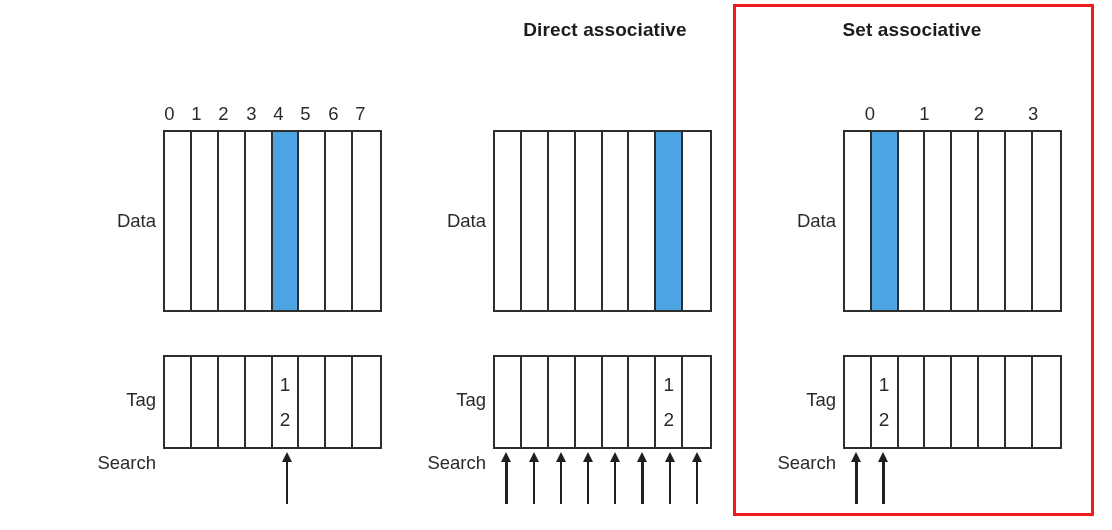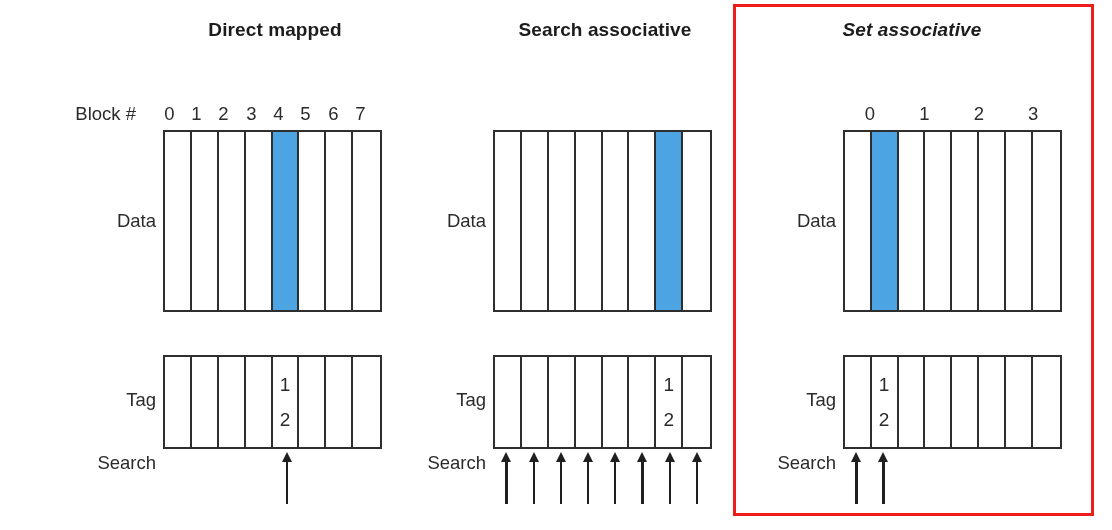--- a/index.html
+++ b/index.html
@@ -108,23 +108,21 @@
     border-bottom: 10px solid #1f1f1f;
   }
 </style>
 </head>
 <body>
 
 <div id="canvas">
 
   <div class="highlight-box" style="left:733px; top:4px; width:361px; height:512px;"></div>
 
-  <div class="panel-title" style="left:175px; top:19px; width:200px;">Direct mapped</div>
-
-  <div class="side-label" style="left:20px; top:103px; width:116px;">Block #</div>
+
 
   <div class="col-index" style="left:156px; top:103px; width:27px;">0</div>
   <div class="col-index" style="left:183px; top:103px; width:27px;">1</div>
   <div class="col-index" style="left:210px; top:103px; width:27px;">2</div>
   <div class="col-index" style="left:238px; top:103px; width:27px;">3</div>
   <div class="col-index" style="left:265px; top:103px; width:27px;">4</div>
   <div class="col-index" style="left:292px; top:103px; width:27px;">5</div>
   <div class="col-index" style="left:320px; top:103px; width:27px;">6</div>
   <div class="col-index" style="left:347px; top:103px; width:27px;">7</div>
 
@@ -157,21 +155,21 @@
     <div class="cell" style="width:27.2px;"></div>
     <div class="cell" style="width:27.2px;"></div>
     <div class="cell" style="width:27.2px;"></div>
   </div>
 
   <div class="side-label" style="left:20px; top:452px; width:136px;">Search</div>
 
   <div class="arrow" style="left:285.9px; top:462px; height:42px;"></div>
   <div class="arrow-head" style="left:281.9px; top:452px;"></div>
 
-  <div class="panel-title" style="left:505px; top:19px; width:200px;">Search associative</div>
+  <div class="panel-title" style="left:505px; top:19px; width:200px;">Direct associative</div>
 
   <div class="side-label" style="left:370px; top:210px; width:116px;">Data</div>
 
   <div class="grid" style="left:493px; top:130px; width:219px; height:182px;">
     <div class="cell" style="width:27.2px;"></div>
     <div class="cell" style="width:27.2px;"></div>
     <div class="cell" style="width:27.2px;"></div>
     <div class="cell" style="width:27.2px;"></div>
     <div class="cell" style="width:27.2px;"></div>
     <div class="cell" style="width:27.2px;"></div>
@@ -209,21 +207,21 @@
   <div class="arrow-head" style="left:582.9px; top:452px;"></div>
   <div class="arrow" style="left:614.1px; top:462px; height:42px;"></div>
   <div class="arrow-head" style="left:610.1px; top:452px;"></div>
   <div class="arrow" style="left:641.3px; top:462px; height:42px;"></div>
   <div class="arrow-head" style="left:637.3px; top:452px;"></div>
   <div class="arrow" style="left:668.5px; top:462px; height:42px;"></div>
   <div class="arrow-head" style="left:664.5px; top:452px;"></div>
   <div class="arrow" style="left:695.7px; top:462px; height:42px;"></div>
   <div class="arrow-head" style="left:691.7px; top:452px;"></div>
 
-  <div class="panel-title" style="left:812px; top:19px; width:200px;font-style:italic;">Set associative</div>
+  <div class="panel-title" style="left:812px; top:19px; width:200px;">Set associative</div>
 
 
   <div class="col-index" style="left:842.8px; top:103px; width:54.4px;">0</div>
   <div class="col-index" style="left:897.2px; top:103px; width:54.4px;">1</div>
   <div class="col-index" style="left:951.6px; top:103px; width:54.4px;">2</div>
   <div class="col-index" style="left:1006px; top:103px; width:54.4px;">3</div>
 
   <div class="side-label" style="left:720px; top:210px; width:116px;">Data</div>
 
   <div class="grid" style="left:842.8px; top:130px; width:219px; height:182px;">

